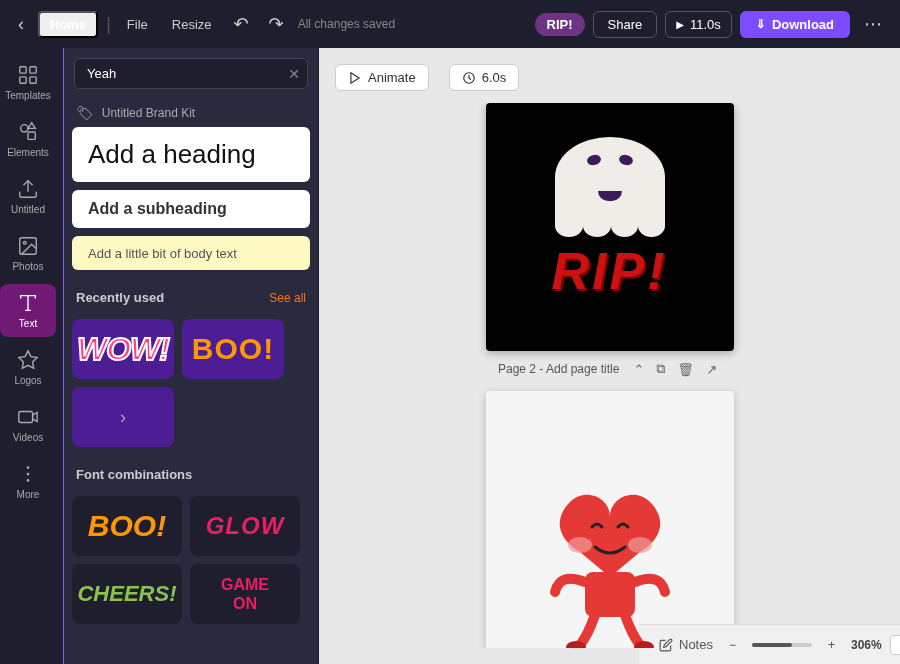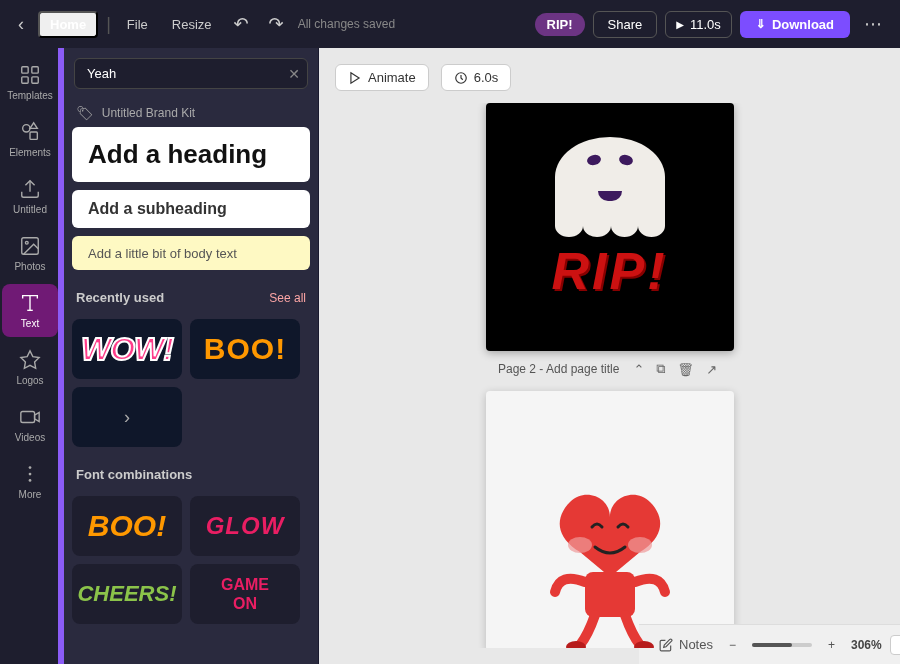--- a/index.html
+++ b/index.html
@@ -50,21 +50,21 @@
       background: transparent; border: none; color: #ccc; font-size: 18px;
       cursor: pointer; padding: 4px 6px; border-radius: 4px;
     }
 
     
     .layout { display: flex; height: calc(664px - 48px); }
 
     
     .icon-sidebar {
       width: 64px; background: #1e1e2e; display: flex; flex-direction: column;
-      align-items: flex-end; padding: 8px 0; gap: 4px; border-right: 6px solid #8b5cf6;
+      align-items: flex-start; padding: 8px 0; gap: 4px; border-right: 1px solid #8b5cf6;
     }
     .icon-item {
       display: flex; flex-direction: column; align-items: center;
       padding: 8px 6px; border-radius: 8px; cursor: pointer; width: 56px;
       color: #aaa; font-size: 10px; gap: 4px;
     }
     .icon-item.active { color: #fff; background: #701a75; }
     .icon-item svg { width: 22px; height: 22px; }
     .icon-label { font-size: 10px; text-align: center; }
 
@@ -93,46 +93,46 @@
 
     .panel-scroll { overflow-y: auto; flex: 1; padding: 0 8px 8px; }
     .panel-scroll::-webkit-scrollbar { width: 4px; }
     .panel-scroll::-webkit-scrollbar-track { background: transparent; }
     .panel-scroll::-webkit-scrollbar-thumb { background: #555; border-radius: 4px; }
 
     .text-heading-item {
       background: #fff; border-radius: 6px; padding: 12px 16px;
       margin-bottom: 8px; cursor: pointer;
     }
-    .text-heading-item h2 { font-size: 26px; font-weight: 700; color: #111; }
+    .text-heading-item h2 { font-size: 26px; font-weight: 400; color: #111; }
     .text-subheading-item {
       background: #fff; border-radius: 6px; padding: 10px 16px;
       margin-bottom: 8px; cursor: pointer;
     }
     .text-subheading-item p { font-size: 16px; font-weight: 600; color: #333; }
     .text-body-item {
       background: #fef9c3; border-radius: 6px; padding: 8px 16px;
       margin-bottom: 12px; cursor: pointer;
     }
     .text-body-item span { font-size: 13px; color: #555; }
 
     .section-header {
       display: flex; align-items: center; justify-content: space-between;
       padding: 8px 4px; margin-bottom: 6px;
     }
     .section-title { color: #ccc; font-size: 13px; font-weight: 600; }
     .see-all-btn {
-      background: none; border: none; color: #fca5a5; font-size: 12px; cursor: pointer;
+      background: none; border: none; color: #f97316; font-size: 12px; cursor: pointer;
     }
 
     .style-grid {
       display: flex; gap: 8px; flex-wrap: wrap; margin-bottom: 12px;
     }
     .style-item {
-      background: #0f172a; border-radius: 8px; width: 110px; height: 60px;
+      background: #4c1d95; border-radius: 8px; width: 102px; height: 60px;
       display: flex; align-items: center; justify-content: center;
       cursor: pointer; overflow: hidden; position: relative;
     }
 
     
     .wow-text {
       font-size: 32px; font-weight: 900; font-style: italic;
       color: #ff3d8a; -webkit-text-stroke: 2px #fff; letter-spacing: -1px;
     }
     
@@ -162,21 +162,21 @@
     .game-on-text {
       font-size: 16px; font-weight: 900; color: #e91e63; text-align: center; line-height: 1.2;
     }
 
     
     .canvas-area {
       flex: 1; background: #e8e8e8; display: flex; flex-direction: column;
       align-items: center; padding: 16px; overflow: hidden; position: relative;
     }
     .animate-bar {
-      display: flex; align-items: center; gap: 12px; margin-bottom: 12px;
+      display: flex; align-items: center; gap: 20px; margin-bottom: 12px;
       align-self: flex-start;
     }
     .animate-btn {
       display: flex; align-items: center; gap: 6px;
       background: #fff; border: 1px solid #ccc; border-radius: 6px;
       padding: 5px 12px; font-size: 13px; cursor: pointer; color: #333;
     }
     .time-btn {
       display: flex; align-items: center; gap: 6px;
       background: #fff; border: 1px solid #ccc; border-radius: 6px;

